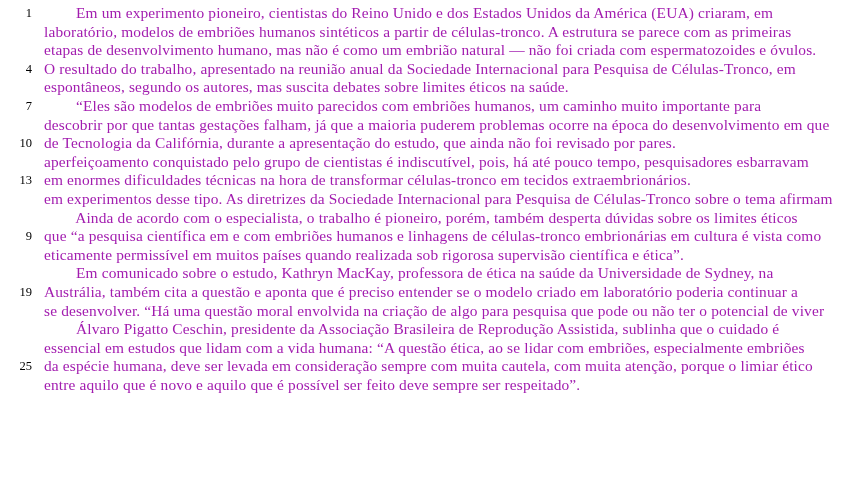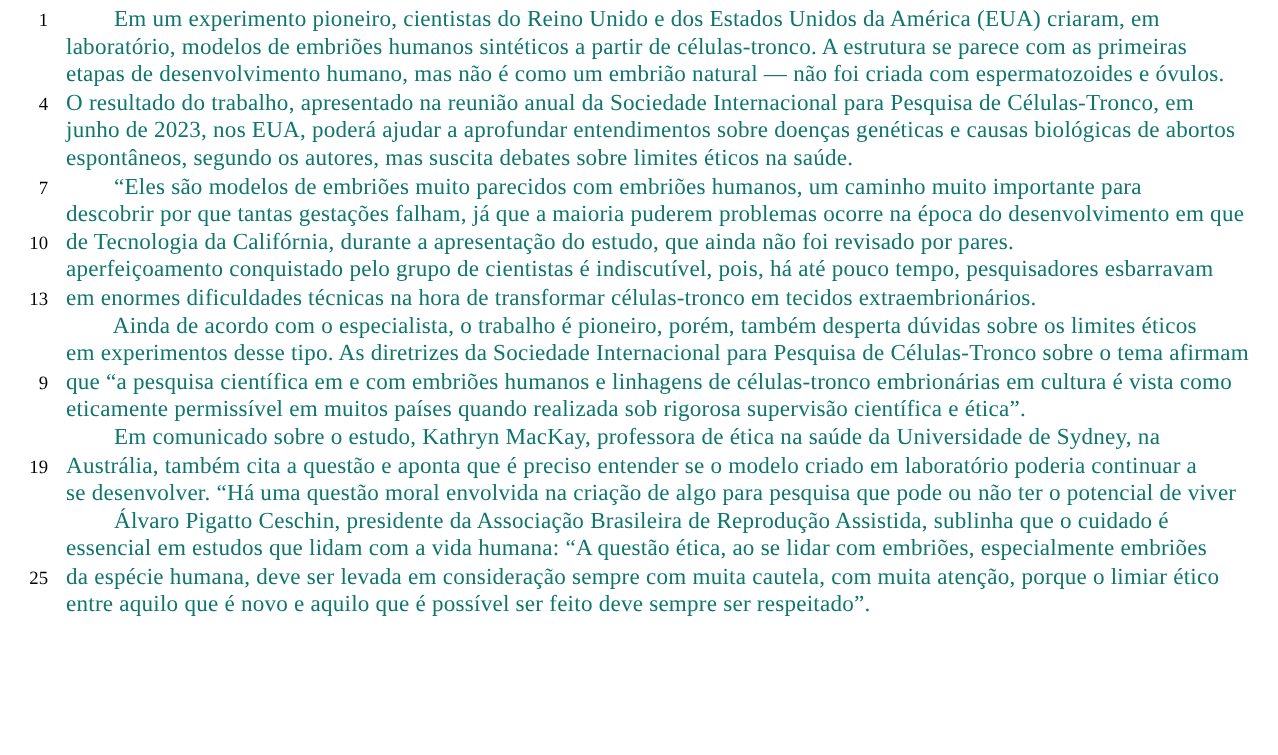--- a/index.html
+++ b/index.html
@@ -40,21 +40,21 @@
     line-height: 18.6px;
     color: #000000;
   }
   .line-text {
     display: block;
     font-family: "Liberation Serif", serif;
     font-size: 15.4px;
     line-height: 18.6px;
     letter-spacing: 0.01em;
     white-space: pre;
-    color: #0f766e;
+    color: #a21caf;
   }
 </style>
 </head>
 <body>
 
 <div class="page">
   <div class="doc-body">
 
     <div class="line-row">
       <span class="line-num">1</span>
@@ -64,24 +64,20 @@
       <span class="line-num"></span>
       <span class="line-text">laboratório, modelos de embriões humanos sintéticos a partir de células-tronco. A estrutura se parece com as primeiras</span>
     </div>
     <div class="line-row">
       <span class="line-num"></span>
       <span class="line-text">etapas de desenvolvimento humano, mas não é como um embrião natural — não foi criada com espermatozoides e óvulos.</span>
     </div>
     <div class="line-row">
       <span class="line-num">4</span>
       <span class="line-text">O resultado do trabalho, apresentado na reunião anual da Sociedade Internacional para Pesquisa de Células-Tronco, em</span>
-    </div>
-    <div class="line-row">
-      <span class="line-num"></span>
-      <span class="line-text">junho de 2023, nos EUA, poderá ajudar a aprofundar entendimentos sobre doenças genéticas e causas biológicas de abortos</span>
     </div>
     <div class="line-row">
       <span class="line-num"></span>
       <span class="line-text">espontâneos, segundo os autores, mas suscita debates sobre limites éticos na saúde.</span>
     </div>
     <div class="line-row">
       <span class="line-num">7</span>
       <span class="line-text">        “Eles são modelos de embriões muito parecidos com embriões humanos, um caminho muito importante para</span>
     </div>
     <div class="line-row">
@@ -95,25 +91,25 @@
     <div class="line-row">
       <span class="line-num"></span>
       <span class="line-text">aperfeiçoamento conquistado pelo grupo de cientistas é indiscutível, pois, há até pouco tempo, pesquisadores esbarravam</span>
     </div>
     <div class="line-row">
       <span class="line-num">13</span>
       <span class="line-text">em enormes dificuldades técnicas na hora de transformar células-tronco em tecidos extraembrionários.</span>
     </div>
     <div class="line-row">
       <span class="line-num"></span>
-      <span class="line-text">        Ainda de acordo com o especialista, o trabalho é pioneiro, porém, também desperta dúvidas sobre os limites éticos</span>
+      <span class="line-text">em experimentos desse tipo. As diretrizes da Sociedade Internacional para Pesquisa de Células-Tronco sobre o tema afirmam</span>
     </div>
     <div class="line-row">
       <span class="line-num"></span>
-      <span class="line-text">em experimentos desse tipo. As diretrizes da Sociedade Internacional para Pesquisa de Células-Tronco sobre o tema afirmam</span>
+      <span class="line-text">        Ainda de acordo com o especialista, o trabalho é pioneiro, porém, também desperta dúvidas sobre os limites éticos</span>
     </div>
     <div class="line-row">
       <span class="line-num">9</span>
       <span class="line-text">que “a pesquisa científica em e com embriões humanos e linhagens de células-tronco embrionárias em cultura é vista como</span>
     </div>
     <div class="line-row">
       <span class="line-num"></span>
       <span class="line-text">eticamente permissível em muitos países quando realizada sob rigorosa supervisão científica e ética”.</span>
     </div>
     <div class="line-row">

